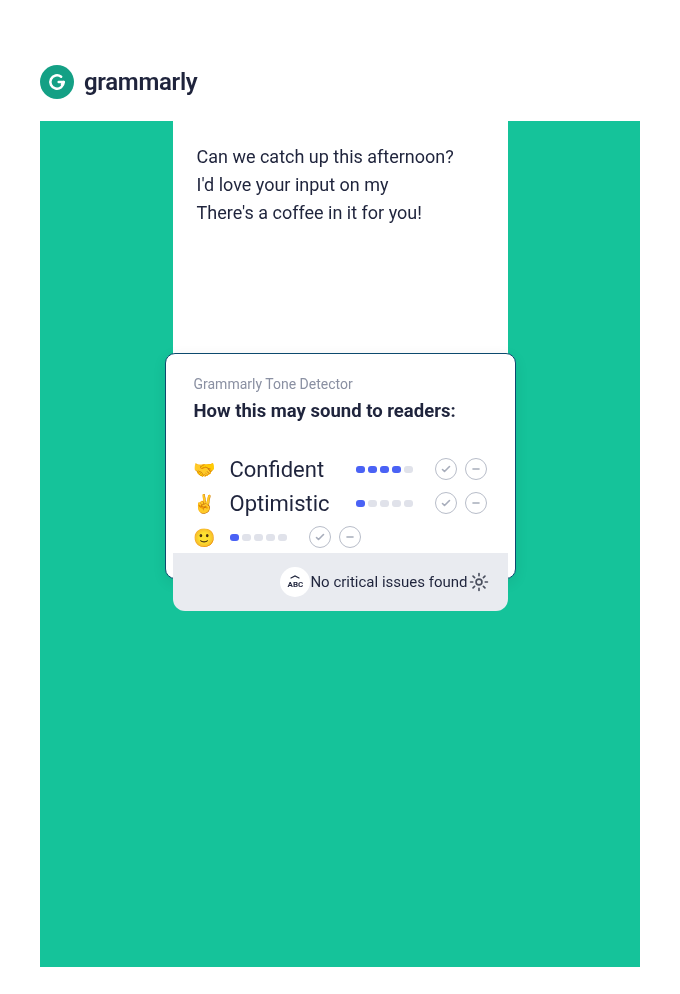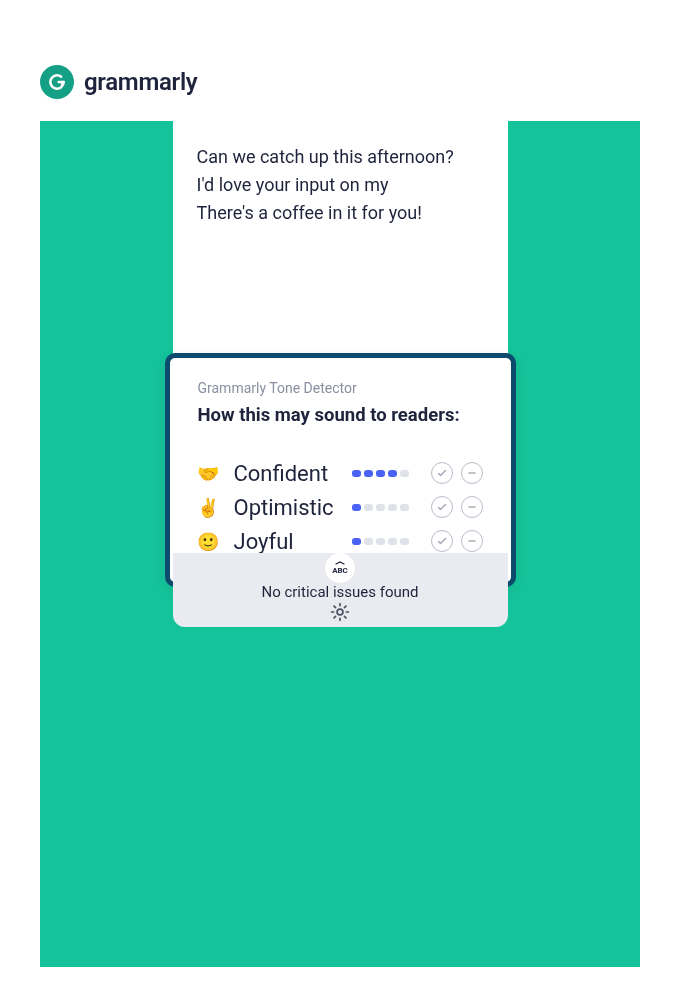--- a/index.html
+++ b/index.html
@@ -46,21 +46,21 @@
     padding: 22px 24px 220px 24px;
     font-size: 18px;
     line-height: 28px;
     color: #1f243c;
   }
   .tone-card {
     position: absolute;
     top: 232px;
     width: 351px;
     background: #ffffff;
-    border: 5px solid #0c4a6e;
+    border: 1px solid #0c4a6e;
     border-radius: 10px;
     box-shadow: 0 4px 14px rgba(0,0,0,0.08);
     padding: 22px 28px 24px 28px;
   }
   .tone-sub {
     font-size: 14px;
     color: #8a90a2;
     margin-bottom: 8px;
   }
   .tone-title {
@@ -87,28 +87,27 @@
     display: flex; align-items: center; justify-content: center;
     color: #a7adbb;
     font-size: 12px; font-weight: 700;
     margin-left: 8px;
   }
   .ctl svg { display: block; }
   .status-bar {
     position: absolute;
     top: 432px;
     width: 335px;
-    height: 74px;
+    height: 58px;
     background: #e9ebf0;
     border-radius: 0 0 12px 12px;
     display: flex;
     align-items: center;
     padding: 0 18px;
-    justify-content: flex-start;
-    flex-direction: column;
+    justify-content: flex-end;
   }
   .abc-badge {
     width: 30px; height: 30px; border-radius: 50%;
     background: #ffffff;
     display: flex; flex-direction: column; align-items: center; justify-content: center;
     font-size: 8px; font-weight: 700; color: #1f243c;
   }
   .status-text { font-size: 15px; color: #1f243c; }
   .gear { width: 22px; height: 22px; color: #4a4f5e; }
   .spacer { height: 430px; }
@@ -180,21 +179,20 @@
         </span>
         <span class="ctl">
           <svg width="12" height="12" viewBox="0 0 12 12">
               <line x1="3" y1="6" x2="9" y2="6" stroke="#a7adbb" stroke-width="1.6" stroke-linecap="round"></line>
             </svg>
         </span>
       </div>
 
       <div class="tone-row">
         <span class="tone-emoji">🙂</span>
-        <span class="tone-label">Joyful</span>
         <span class="pills">
             <span class="pill on"></span>
             <span class="pill"></span>
             <span class="pill"></span>
             <span class="pill"></span>
             <span class="pill"></span>
           </span>
         <span class="ctl">
           <svg width="12" height="12" viewBox="0 0 12 12">
               <path d="M2.5 6.5l2 2 5-5" stroke="#a7adbb" stroke-width="1.6" fill="none" stroke-linecap="round" stroke-linejoin="round"></path>

